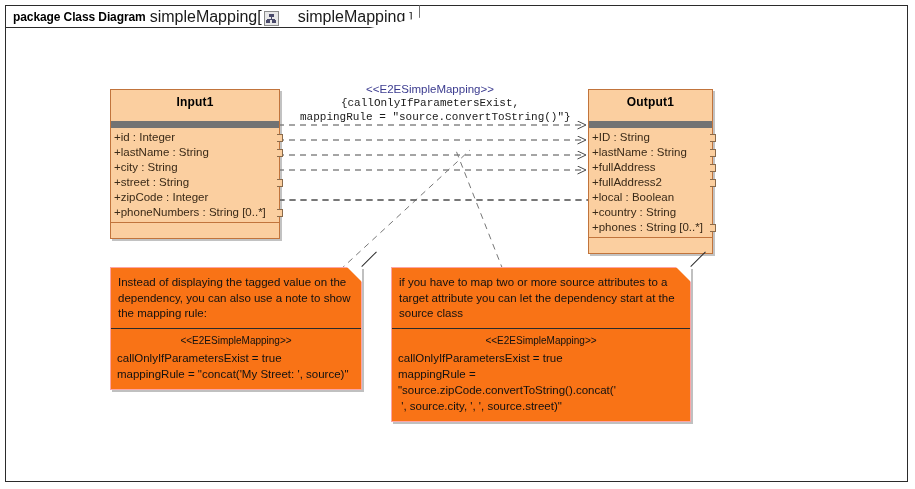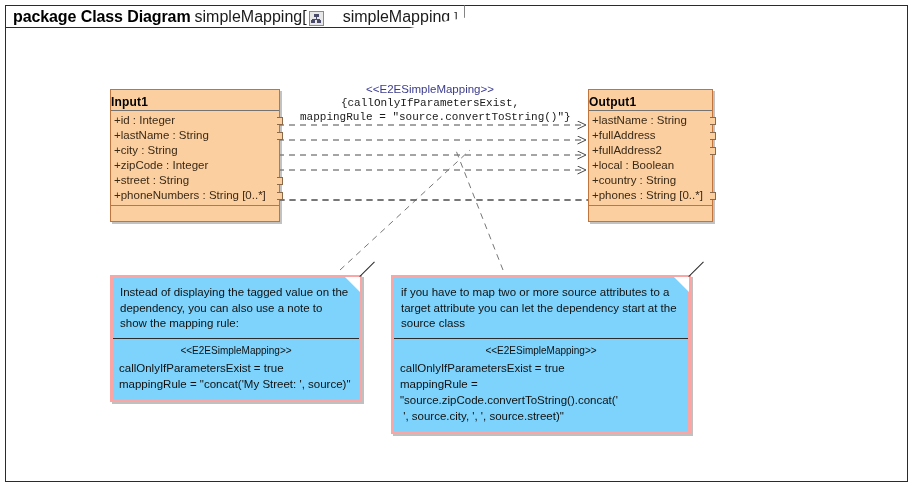--- a/index.html
+++ b/index.html
@@ -38,21 +38,21 @@
     border-bottom: 1px solid #2b2b2b;
     display: flex;
     align-items: center;
     padding: 0 6px 0 7px;
     white-space: nowrap;
     
     clip-path: polygon(0 0, 100% 0, 100% 55%, 88% 100%, 0 100%);
     z-index: 6;
   }
   #package-tab .tab-bold {
-    font-size: 16px;
+    font-size: 12px;
     font-weight: bold;
     color: #000000;
     letter-spacing: -0.1px;
   }
   #package-tab .tab-plain {
     font-size: 16px;
     color: #1a1a1a;
     margin-left: 4px;
   }
   #package-tab .tab-bracket {
@@ -103,25 +103,26 @@
   
   .uml-class {
     position: absolute;
     background: #fbcfa0;
     border: 1px solid #c1743c;
     box-sizing: border-box;
     z-index: 3;
     box-shadow: 2px 2px 0 rgba(120,120,120,0.45);
   }
   .uml-class .cls-title {
+    text-align: center;
     font-size: 12px;
     font-weight: bold;
     color: #000000;
-    padding: 5px 0 1px 0;
-    border-bottom: 1px solid #737373;
+    padding: 5px 0 12px 0;
+    border-bottom: 7px solid #737373;
     letter-spacing: 0.2px;
   }
   .uml-class .cls-attrs {
     border-bottom: 1px solid #c1743c;
     padding: 2px 0 2px 0;
   }
   .uml-class .cls-attr {
     font-size: 11.5px;
     color: #3a2a18;
     padding: 0 2px 0 3px;
@@ -162,26 +163,25 @@
   #dep-label .constraint {
     font-size: 11px;
     color: #1a1a1a;
     display: block;
     font-family: Liberation Mono, monospace;
   }
 
   
   .uml-note {
     position: absolute;
-    background: #7dd3fc;
-    border: 3px solid #fca5a5;
+    background: #f97316;
+    border: 1px solid #fca5a5;
     box-sizing: border-box;
     z-index: 3;
     box-shadow: 2px 2px 0 rgba(140,140,140,0.55);
-    margin-top: 8px;
   }
   .uml-note .fold-tri {
     position: absolute;
     right: -1px;
     top: -1px;
     width: 0;
     height: 0;
     border-left: 15px solid transparent;
     border-top: 15px solid #ffffff;
     z-index: 2;
@@ -317,37 +317,41 @@
         <span class="port-marker"></span>
       </div>
       <div class="cls-attr">
         <span>+lastName : String</span>
         <span class="port-marker"></span>
       </div>
       <div class="cls-attr">
         <span>+city : String</span>
       </div>
       <div class="cls-attr">
+        <span>+street : String</span>
+        <span class="port-marker"></span>
+      </div>
+      <div class="cls-attr">
         <span>+zipCode : Integer</span>
-      </div>
-      <div class="cls-attr">
-        <span>+street : String</span>
-        <span class="port-marker"></span>
       </div>
       <div class="cls-attr">
         <span>+phoneNumbers : String [0..*]</span>
         <span class="port-marker"></span>
       </div>
     </div>
     <div class="cls-ops"></div>
   </div>
 
   <div class="uml-class" id="cls-output1" style="left:588px; top:89px; width:125px;">
     <div class="cls-title">Output1</div>
     <div class="cls-attrs">
+      <div class="cls-attr">
+        <span>+ID : String</span>
+        <span class="port-marker"></span>
+      </div>
       <div class="cls-attr">
         <span>+lastName : String</span>
         <span class="port-marker"></span>
       </div>
       <div class="cls-attr">
         <span>+fullAddress</span>
         <span class="port-marker"></span>
       </div>
       <div class="cls-attr">
         <span>+fullAddress2</span>

